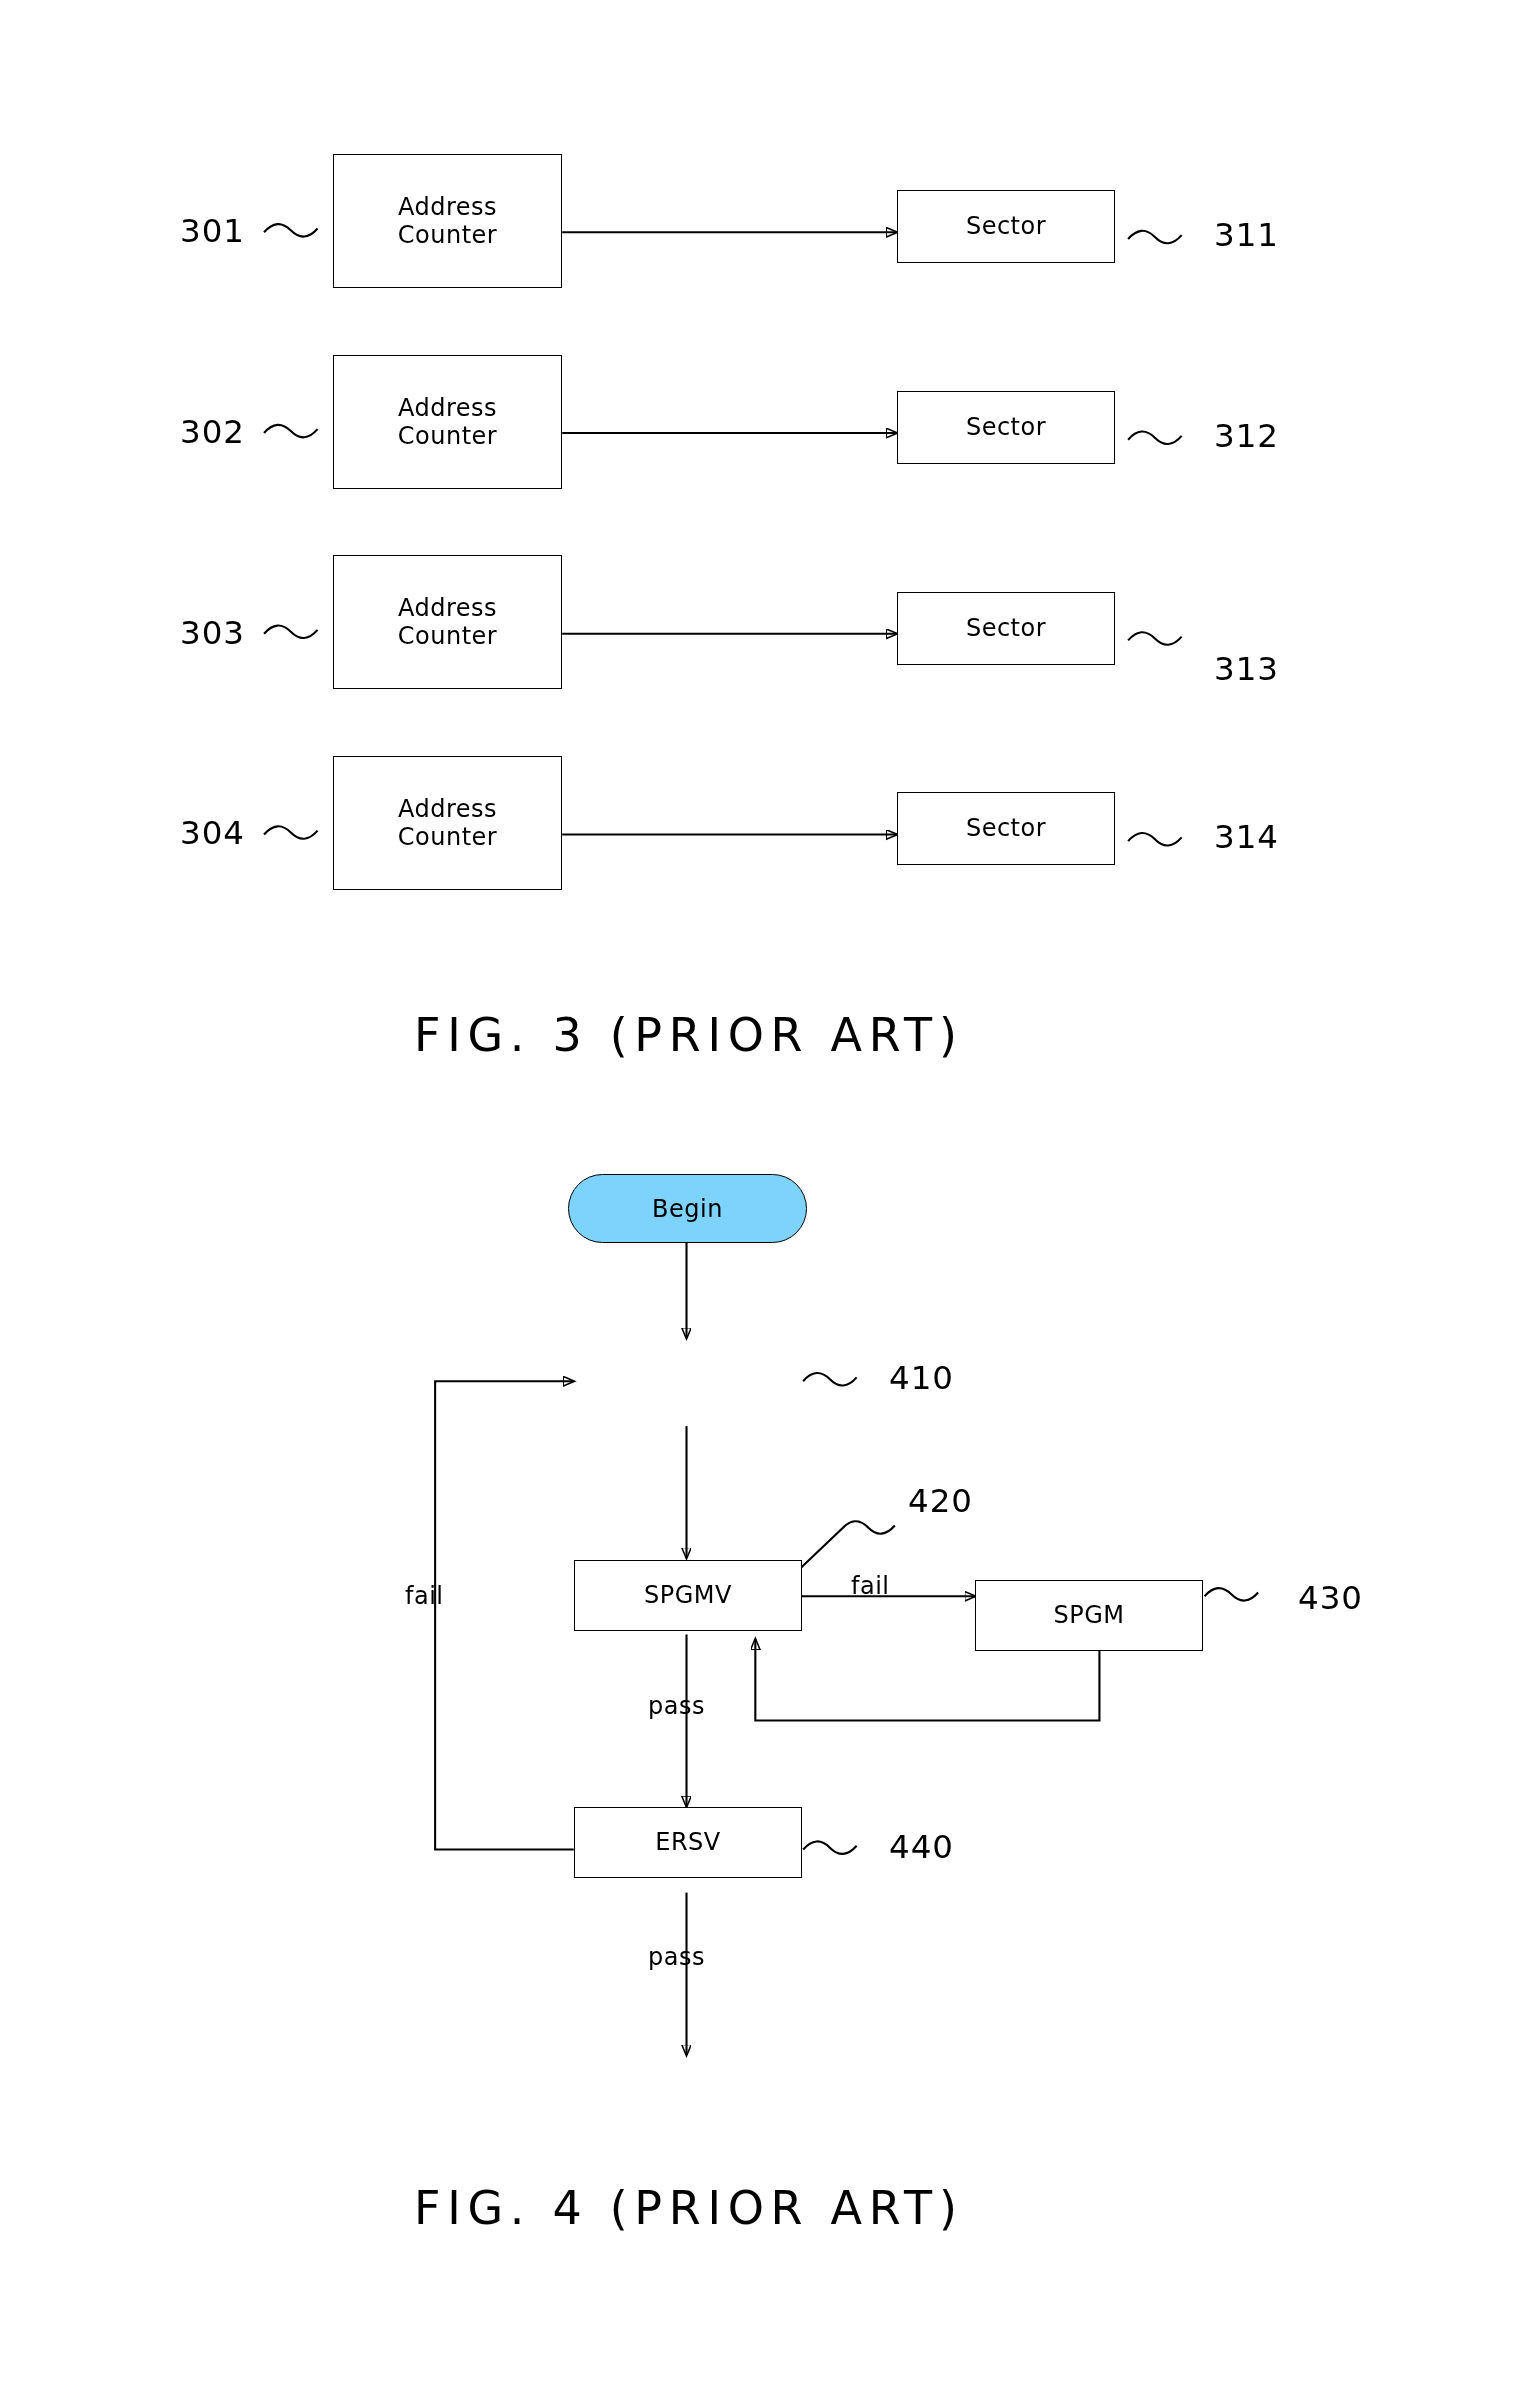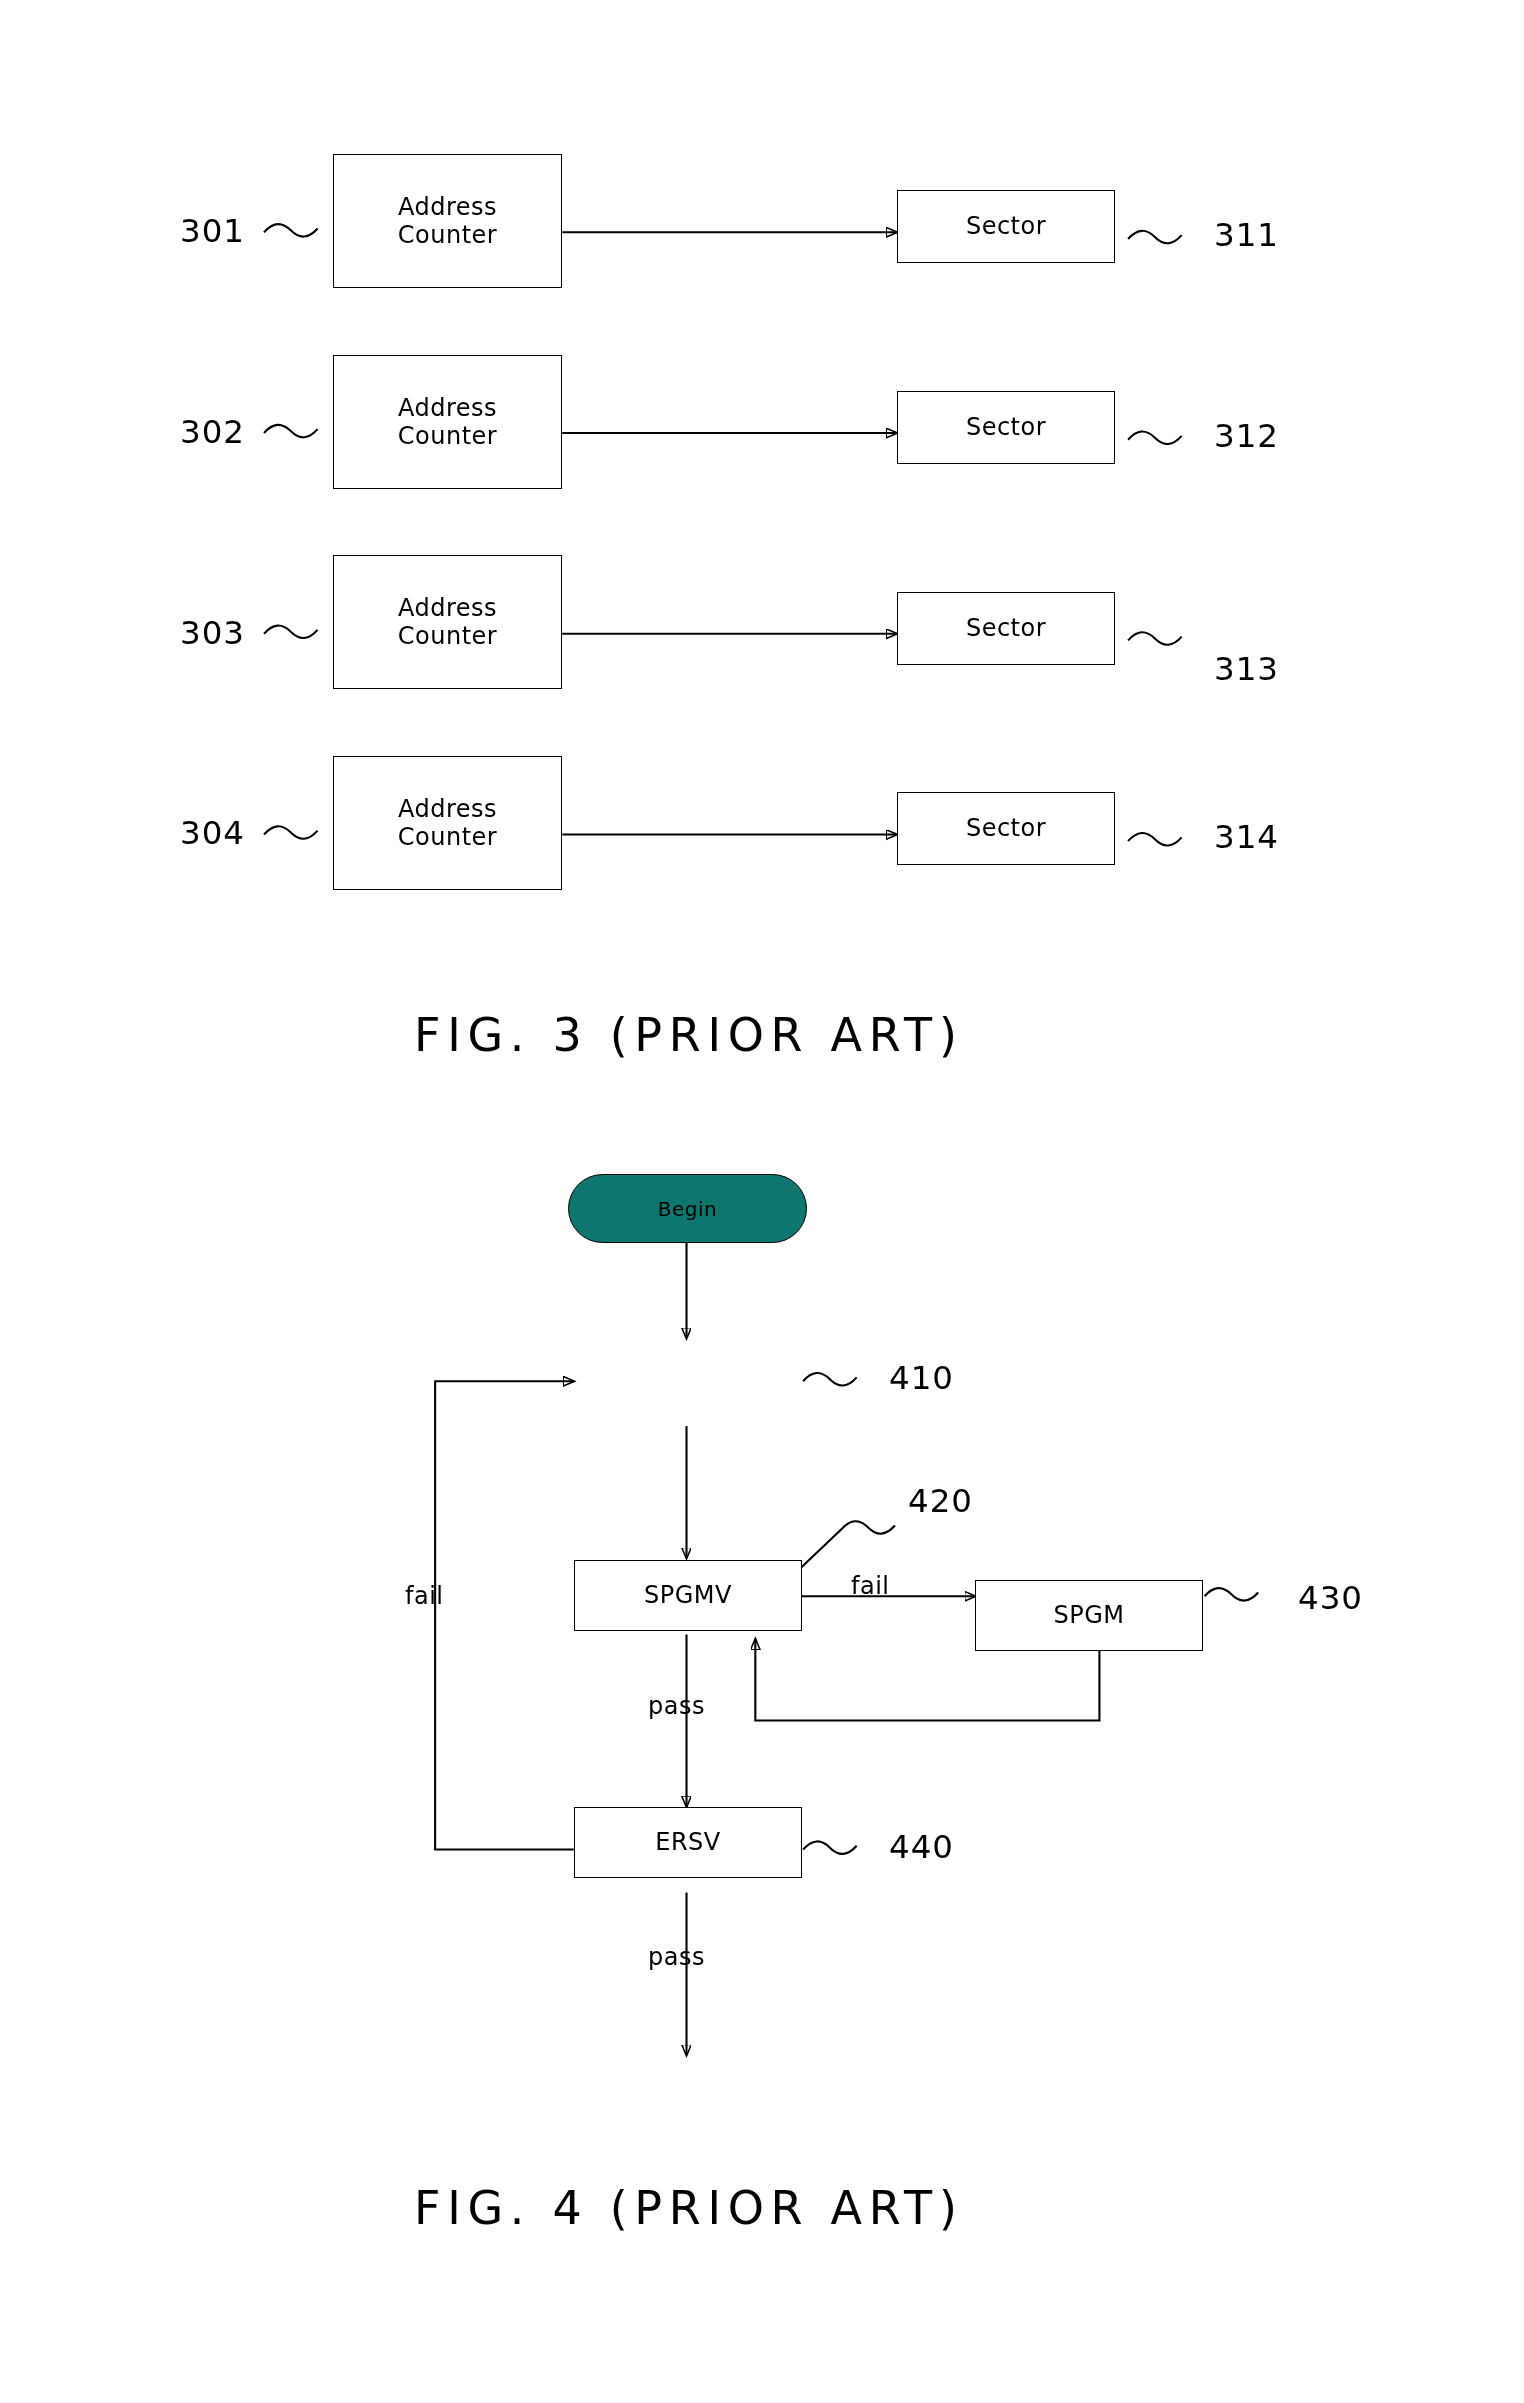--- a/index.html
+++ b/index.html
@@ -32,27 +32,27 @@
     justify-content: center;
     text-align: center;
     line-height: 1.18;
     font-size: 24px;
     letter-spacing: 0.5px;
   }
   .box.two-line { font-size: 24px; }
   .pill {
     position: absolute;
     border: 1.9px solid #000;
-    background: #0f766e;
+    background: #7dd3fc;
     box-sizing: border-box;
     display: flex;
     align-items: center;
     justify-content: center;
     border-radius: 38px;
-    font-size: 20px;
+    font-size: 24px;
     letter-spacing: 0.5px;
   }
   
   .ref {
     position: absolute;
     font-size: 32.5px;
     letter-spacing: 1px;
     white-space: nowrap;
   }
   

